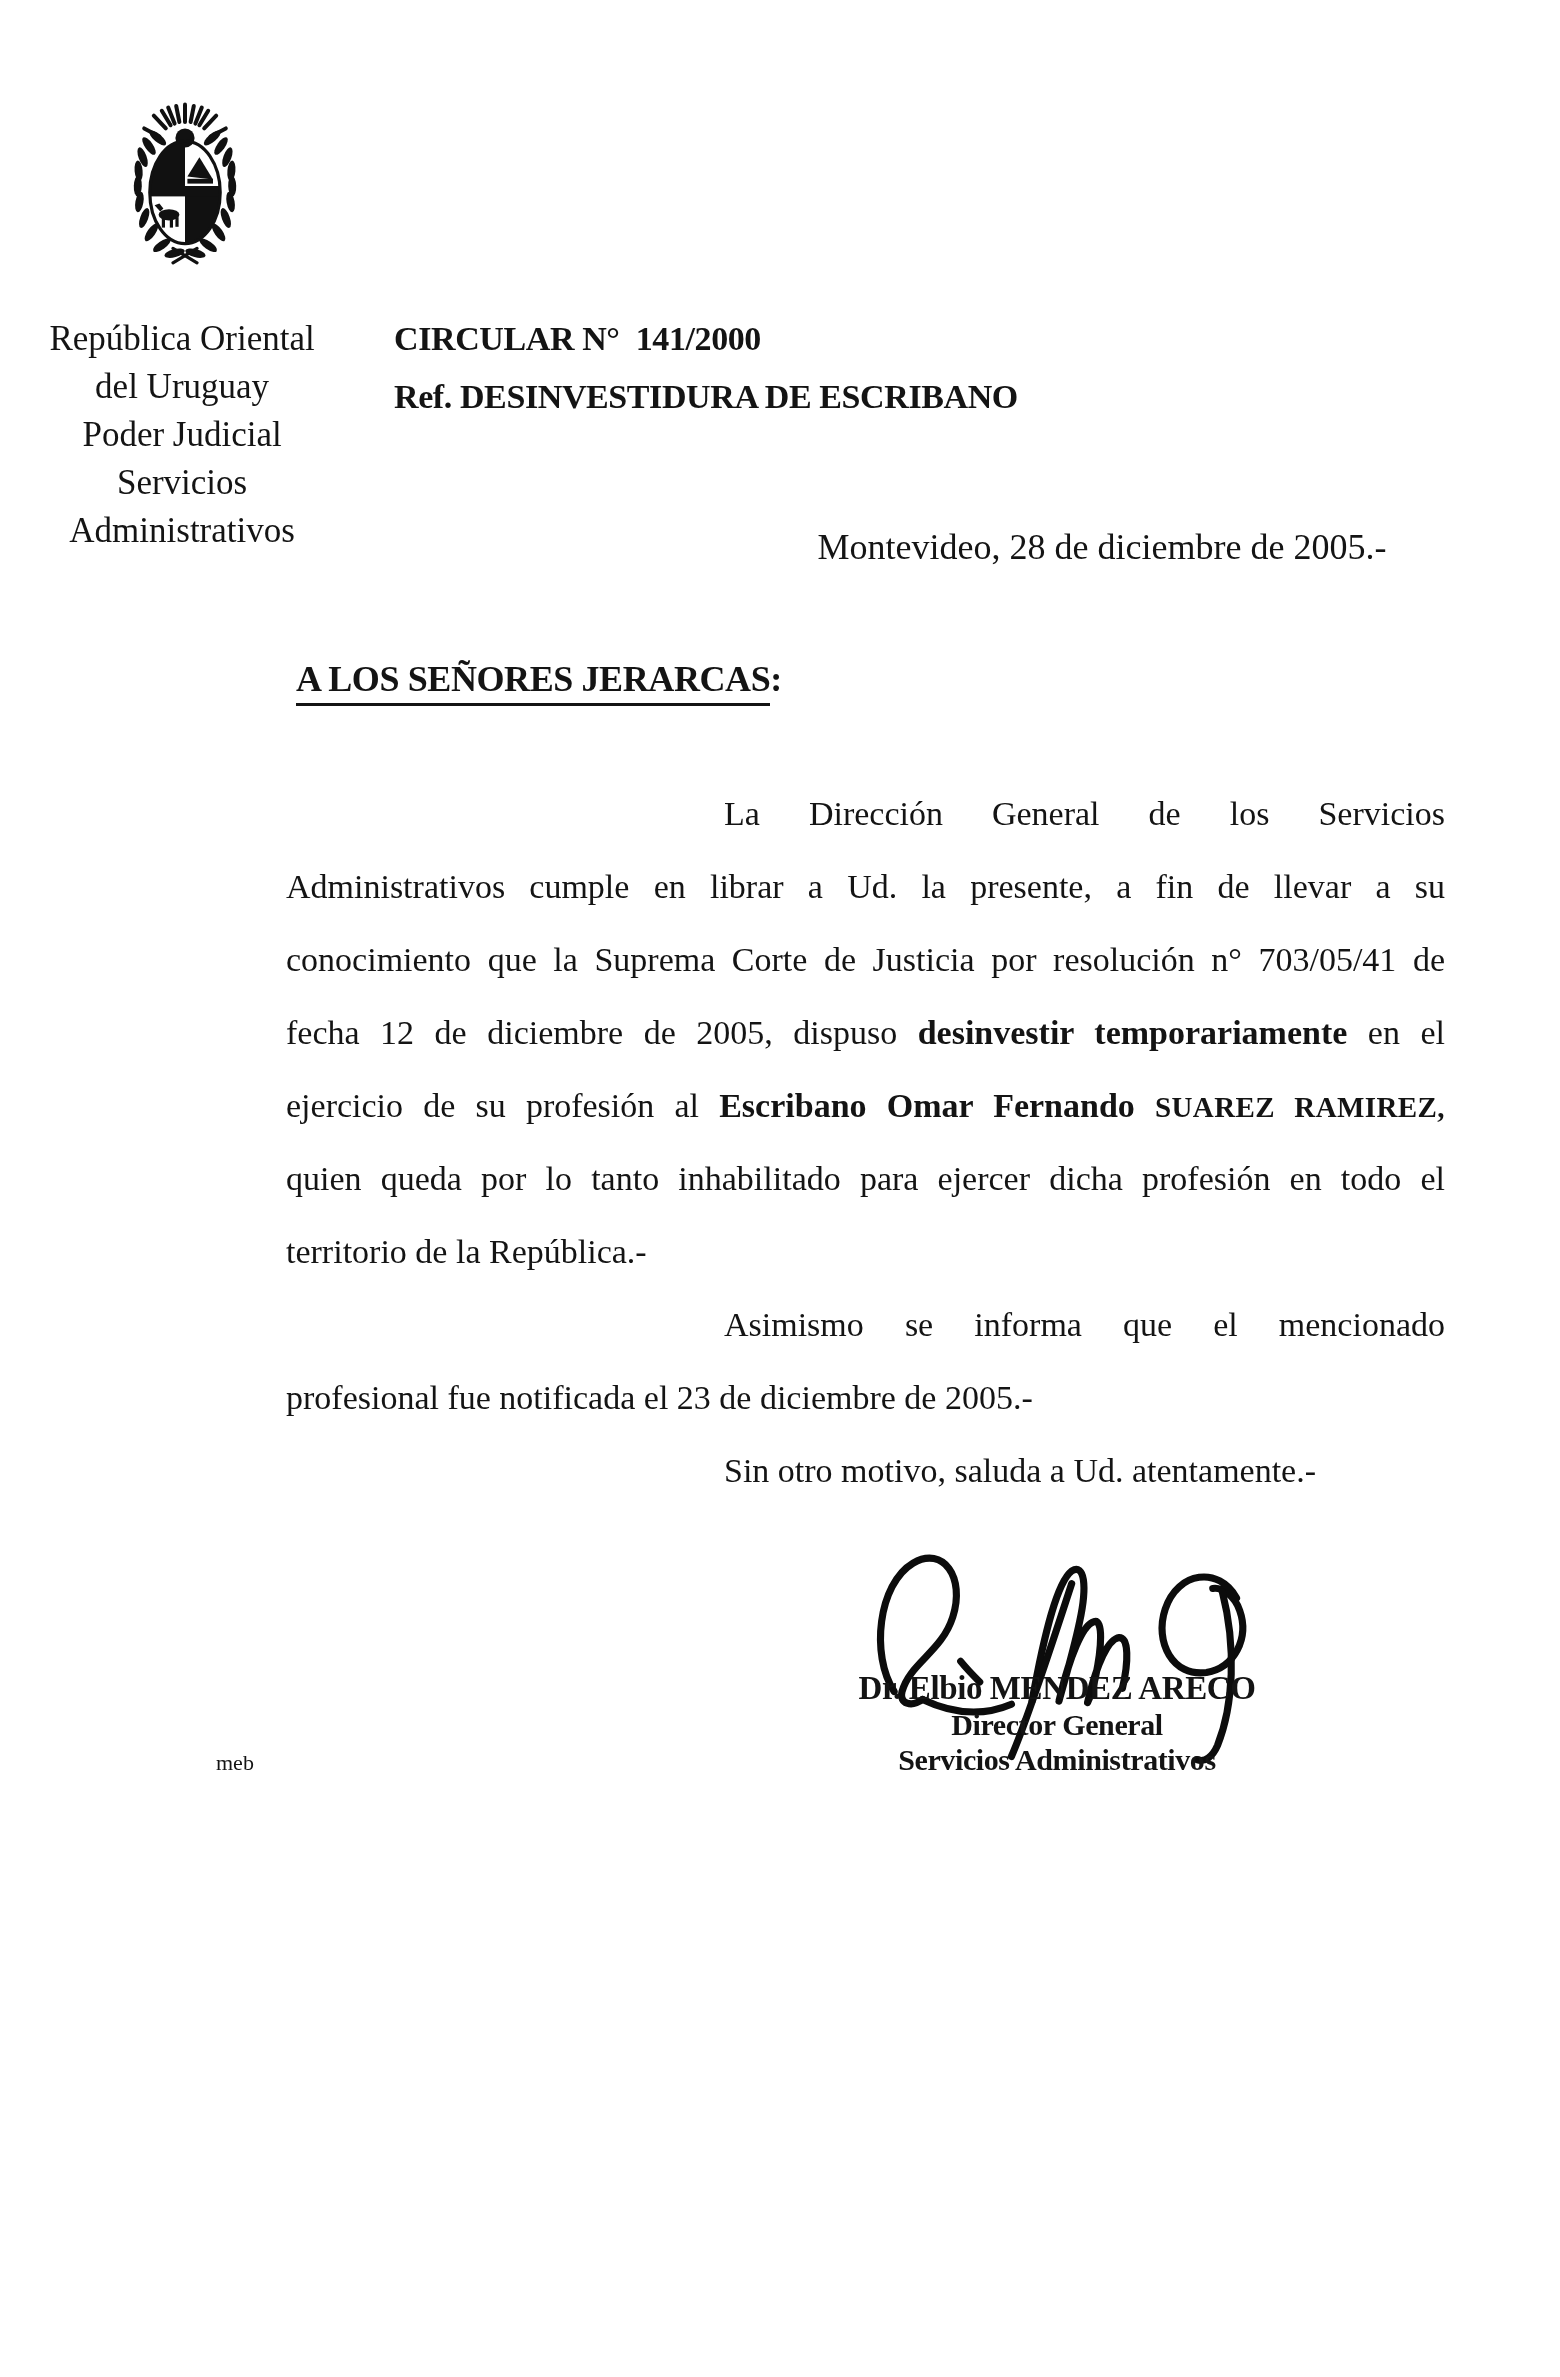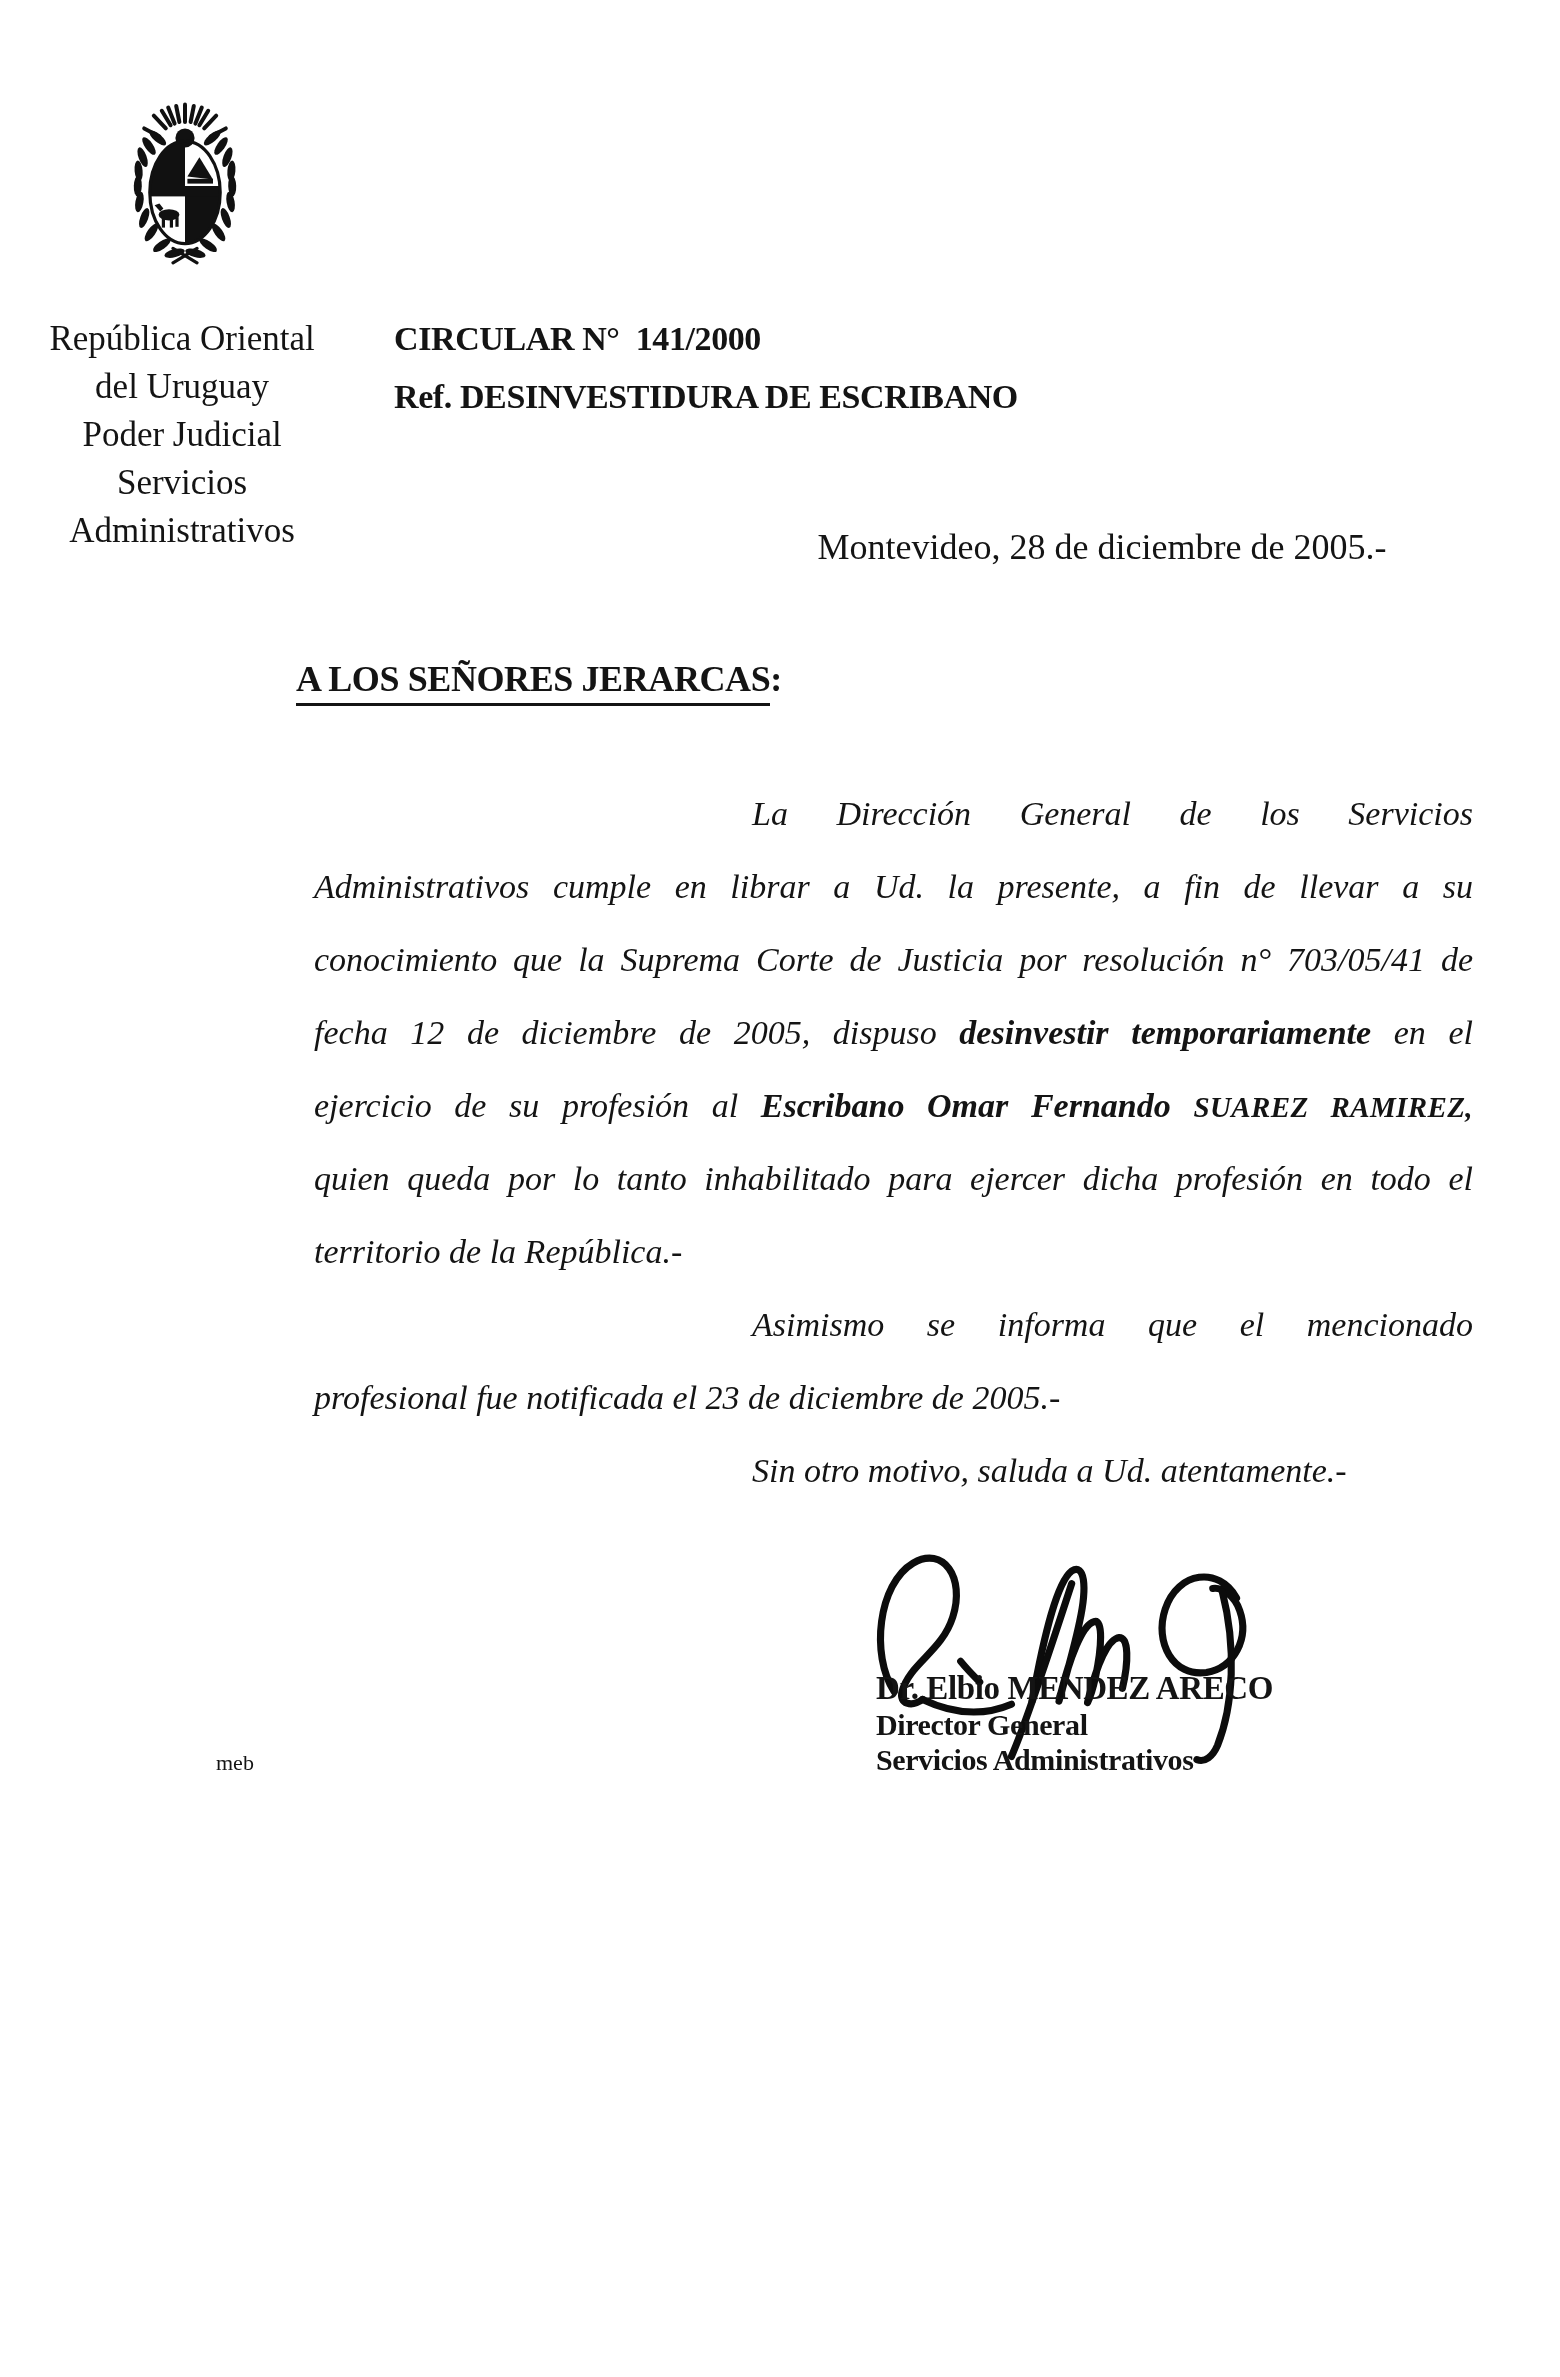--- a/index.html
+++ b/index.html
@@ -38,39 +38,38 @@
 
   
   .salutation {
     position:absolute; left:296px; top:658px;
     font-size:36px; font-weight:bold; letter-spacing:-0.4px;
   }
   .salutation .u { border-bottom:3.2px solid #141414; padding-bottom:4px; }
 
   
   .body-block {
-    position:absolute; left:314px; top:777px; width:1159px;
+    position:absolute; left:286px; top:777px; width:1159px;
     font-size:34px;
-    font-style:italic;
   }
   .bline { height:73px; line-height:73px; white-space:normal; }
   .jline { text-align:justify; text-align-last:justify; }
   .jline::after { content:""; display:inline-block; width:100%; height:0; }
   .indent { margin-left:438px; }
   .b { font-weight:bold; }
   .caps { font-weight:bold; font-size:29px; letter-spacing:0.4px; }
 
   
   .sig-scribble {
     position:absolute; left:864px; top:1536px; width:432px; height:242px;
     pointer-events:none;
   }
   .sig-block {
-    position:absolute; left:876px; top:1669px; width:434px;
-    text-align:left; font-weight:bold;
+    position:absolute; left:840px; top:1669px; width:434px;
+    text-align:center; font-weight:bold;
   }
   .sig-name  { font-size:33px; line-height:38px; letter-spacing:-0.4px; }
   .sig-title { font-size:30px; line-height:35px; letter-spacing:-0.4px; }
 
   .initials { position:absolute; left:216px; top:1750px; font-size:22px;text-align:right; }
 </style>
 </head>
 <body>
 
 <div class="page">

